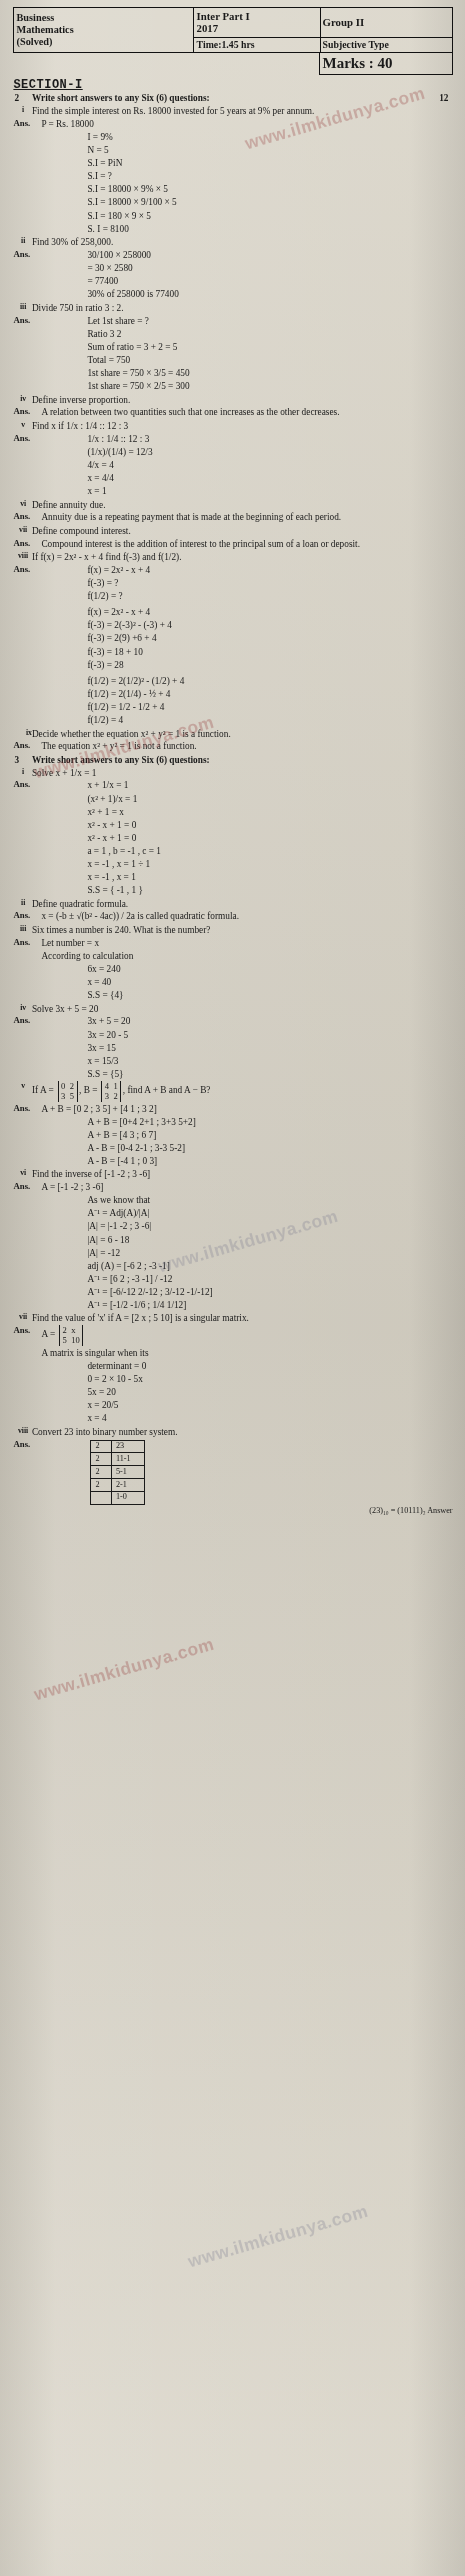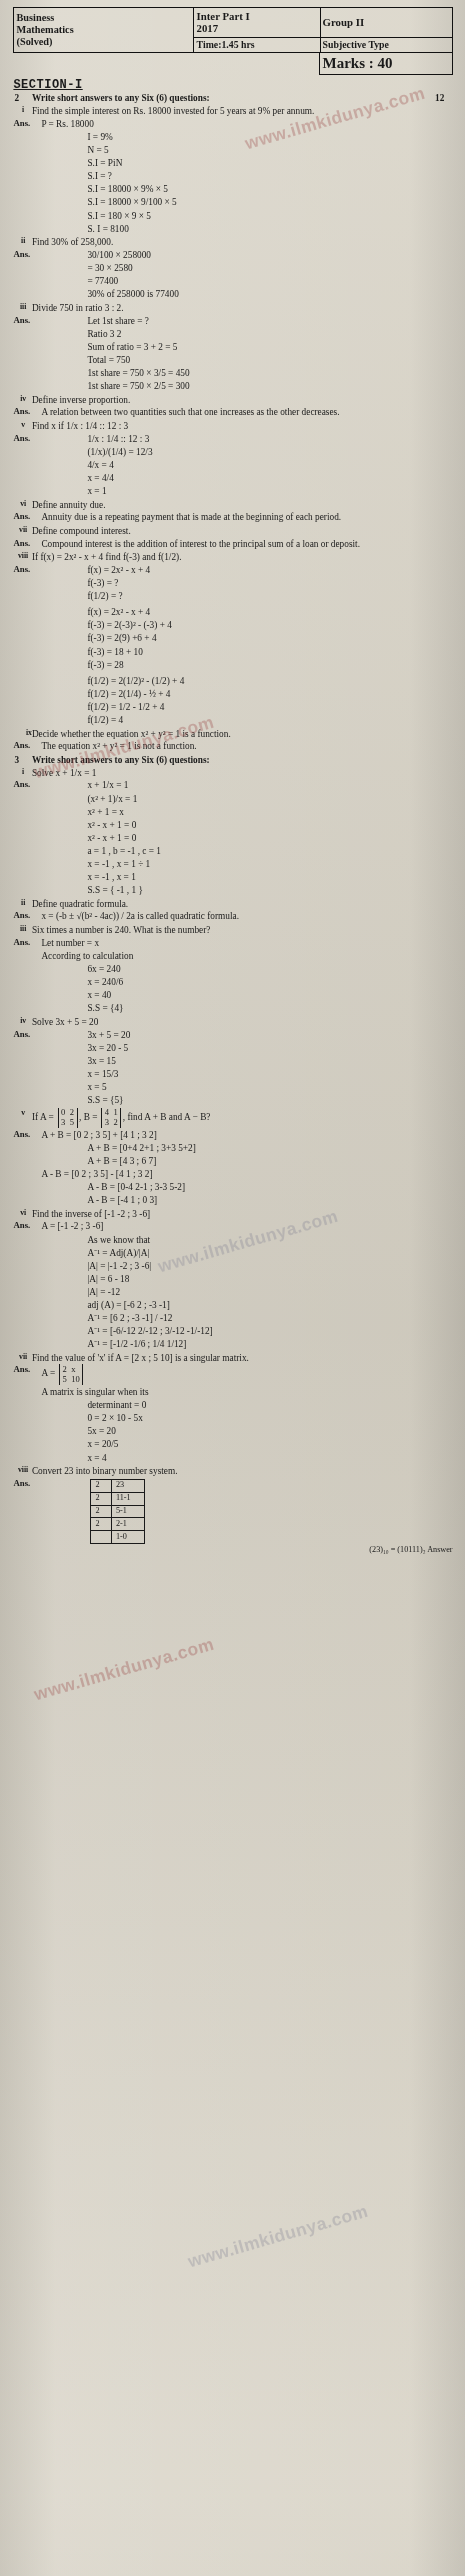--- a/index.html
+++ b/index.html
@@ -162,21 +162,21 @@
       <td class="marks" style="width:22%;">Marks : 40</td>
     </tr>
   </tbody>
     </table>
 
   <div class="section-title">SECTION-I</div>
 
   <div class="row">
     <div class="qnum">2</div>
     <div class="body b">Write short answers to any Six (6) questions:</div>
-    <div class="b" style="width:17.5px;text-align:left;">12</div>
+    <div class="b" style="width:17.5px;text-align:center;">12</div>
   </div>
 
   <div class="row">
     <div class="qnum small" style="text-align:center;">i</div>
     <div class="body">Find the simple interest on Rs. 18000 invested for 5 years at 9% per annum.</div>
   </div>
   <div class="row">
     <div class="anslbl">Ans.</div>
     <div class="body">
       <div class="line">P = Rs. 18000</div>
@@ -342,57 +342,54 @@
   <div class="row">
     <div class="qnum small" style="text-align:center;">iii</div>
     <div class="body">Six times a number is 240. What is the number?</div>
   </div>
   <div class="row">
     <div class="anslbl">Ans.</div>
     <div class="body">
       <div class="line">Let number = x</div>
       <div class="line">According to calculation</div>
       <div class="line ind1">6x = 240</div>
-      <div class="line ind1">x = 240/6</div>
       <div class="line ind1">x = 40</div>
       <div class="line ind1">S.S = {4}</div>
     </div>
   </div>
 
   <div class="row">
     <div class="qnum small" style="text-align:center;">iv</div>
     <div class="body">Solve 3x + 5 = 20</div>
   </div>
   <div class="row">
     <div class="anslbl">Ans.</div>
     <div class="body">
       <div class="line ind1">3x + 5 = 20</div>
       <div class="line ind1">3x = 20 - 5</div>
       <div class="line ind1">3x = 15</div>
       <div class="line ind1">x = 15/3</div>
-      <div class="line ind1">x = 5</div>
       <div class="line ind1">S.S = {5}</div>
     </div>
   </div>
 
   <div class="row">
     <div class="qnum small" style="text-align:center;">v</div>
     <div class="body">
       If A = <span class="mat"><span class="r">0  2</span><span class="r">3  5</span></span>,
       B = <span class="mat"><span class="r">4  1</span><span class="r">3  2</span></span>,
       find A + B and A − B?
     </div>
   </div>
   <div class="row">
     <div class="anslbl">Ans.</div>
     <div class="body">
       <div class="line">A + B = [0 2 ; 3 5] + [4 1 ; 3 2]</div>
       <div class="line ind1">A + B = [0+4  2+1 ; 3+3  5+2]</div>
       <div class="line ind1">A + B = [4 3 ; 6 7]</div>
-      <div class="line">A - B = [0 2 ; 3 5] - [4 1 ; 3 2]</div>
       <div class="line ind1">A - B = [0-4  2-1 ; 3-3  5-2]</div>
       <div class="line ind1">A - B = [-4 1 ; 0 3]</div>
     </div>
   </div>
 
   <div class="row">
     <div class="qnum small" style="text-align:center;">vi</div>
     <div class="body">Find the inverse of [-1 -2 ; 3 -6]</div>
   </div>
   <div class="row">

